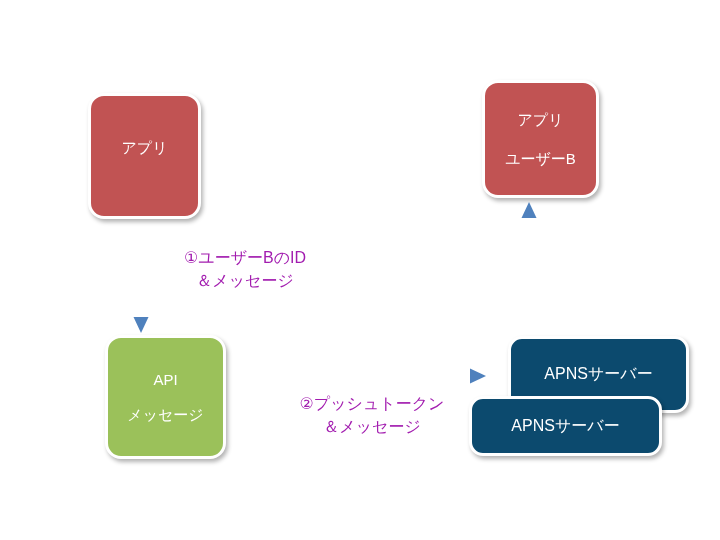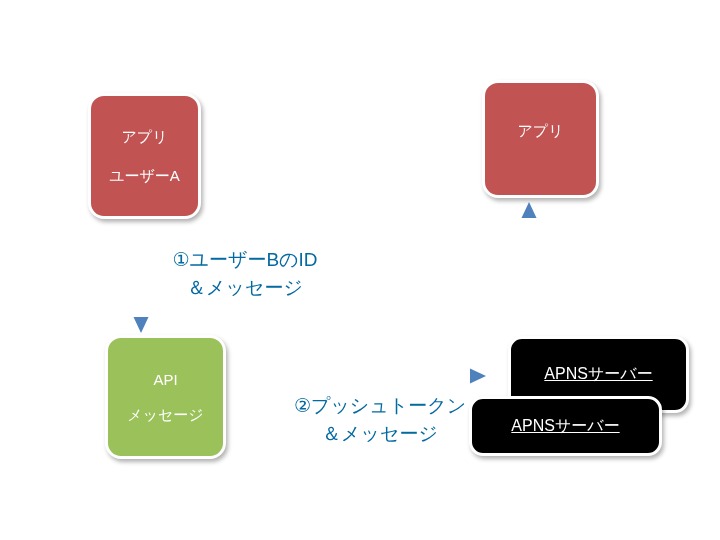--- a/index.html
+++ b/index.html
@@ -31,21 +31,21 @@
     border: 3px solid #ffffff;
     box-shadow: 2px 3px 4px rgba(0,0,0,0.30);
   }
   .node .line {
     display: block;
     white-space: nowrap;
   }
 
   .node-red  { background: #c15353; }
   .node-green{ background: #9bc15a; gap: 12px; }
-  .node-black{ background: #000000; border-radius: 14px; text-decoration: underline; }
+  .node-black{ background: #0c4a6e; border-radius: 14px; }
 
   
   #app-user-a { left: 88px;  top: 93px;  width: 113px; height: 126px; font-size: 15px; }
   #app-user-a .l1 { margin-bottom: 16px; }
 
   #app-user-b { left: 482px; top: 80px;  width: 117px; height: 118px; font-size: 15px; }
   #app-user-b .l1 { margin-bottom: 16px; }
 
   #api-server { left: 105px; top: 335px; width: 121px; height: 124px; font-size: 15px; }
 
@@ -54,43 +54,43 @@
 
   
   .arrow {
     position: absolute;
     overflow: visible;
   }
 
   
   .edge-label {
     position: absolute;
-    color: #0369a1;
-    font-size: 19px;
+    color: #a21caf;
+    font-size: 16px;
     line-height: 1.45;
     text-align: center;
     white-space: nowrap;
   }
   #label-1 { left: 160px; top: 246px; width: 170px; }
-  #label-2 { left: 292px; top: 392px; width: 176px; }
+  #label-2 { left: 284px; top: 392px; width: 176px; }
   #label-3 { left: 560px; top: 240px; width: 150px; text-align: left; }
   .edge-label .line { display: block; }
 </style>
 </head>
 <body>
 
 <div id="canvas">
 
   <div class="node node-red" id="app-user-a">
     <span class="line l1">アプリ</span>
-    <span class="line l2">ユーザーA</span>
   </div>
 
   <div class="node node-red" id="app-user-b">
     <span class="line l1">アプリ</span>
+    <span class="line l2">ユーザーB</span>
   </div>
 
   <div class="node node-green" id="api-server">
     <span class="line l1">API</span>
     <span class="line l2">メッセージ</span>
   </div>
 
   <div class="node node-black" id="apns-server">
     <span class="line">APNSサーバー</span>
   </div>

